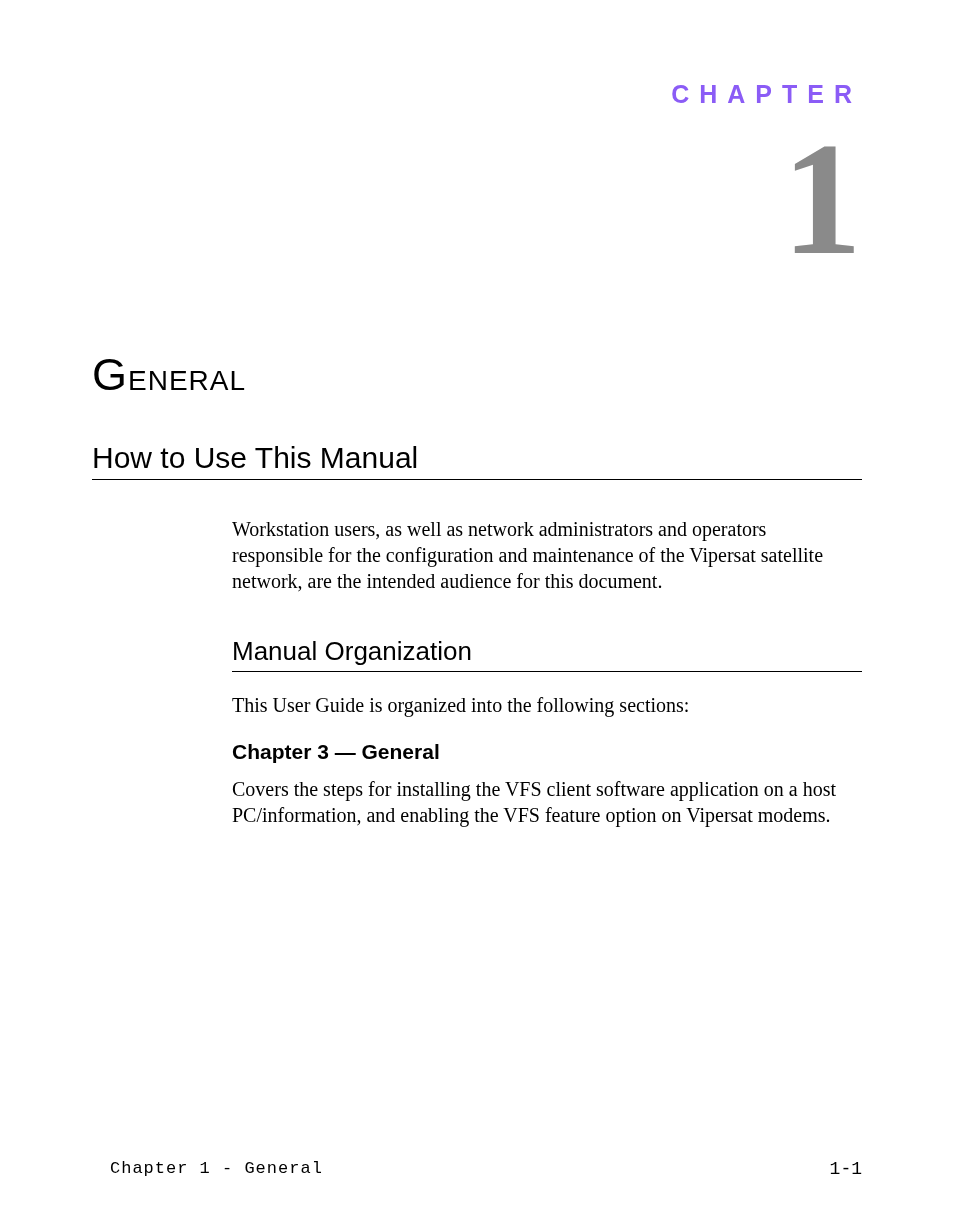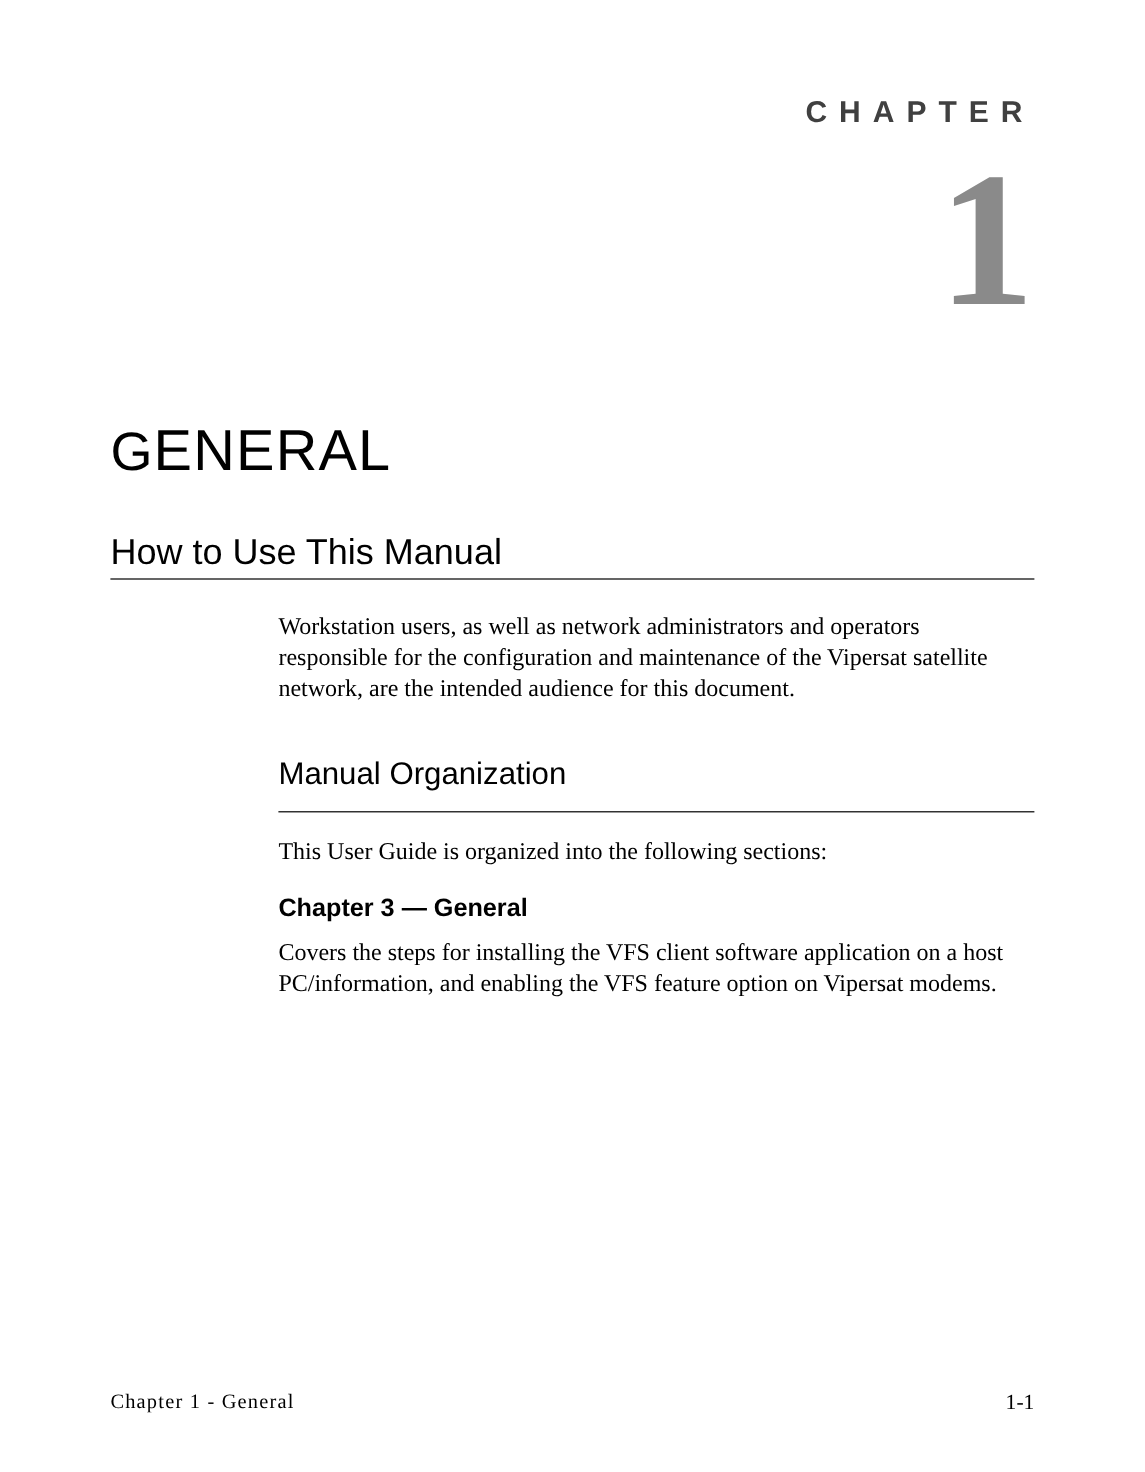--- a/index.html
+++ b/index.html
@@ -20,85 +20,85 @@
       height: 100%;
       display: flex;
       flex-direction: column;
     }
     .chapter-label {
       text-align: right;
       font-family: Arial, Helvetica, sans-serif;
       font-weight: bold;
       font-size: 25px;
       letter-spacing: 10px;
-      color: #404040;
+      color: #8b5cf6;
       margin-bottom: 10px;
     }
     .chapter-number {
       text-align: right;
       font-family: "Times New Roman", Times, serif;
       font-weight: bold;
       font-size: 160px;
       line-height: 1;
       color: #8a8a8a;
       margin-bottom: 70px;
       padding-right: 0;
     }
     .title-general {
       font-family: Arial, Helvetica, sans-serif;
       font-weight: normal;
       font-size: 45px;
       letter-spacing: 1px;
       margin-bottom: 40px;
     }
     .title-general .smallcaps {
-      font-size: 48px;
+      font-size: 28px;
       text-align: right;
     }
     .section-h1 {
       font-family: Arial, Helvetica, sans-serif;
       font-weight: normal;
       font-size: 30px;
       border-bottom: 1.5px solid #000;
       padding-bottom: 4px;
-      margin-bottom: 26px;
+      margin-bottom: 36px;
     }
     .body-block {
       margin-left: 140px;
     }
     .para {
       font-family: "Times New Roman", Times, serif;
       font-size: 20px;
       line-height: 1.3;
       margin-bottom: 12px;
     }
     .section-h2 {
       font-family: Arial, Helvetica, sans-serif;
       font-weight: normal;
       font-size: 26px;
       border-bottom: 1px solid #000;
-      padding-bottom: 16px;
+      padding-bottom: 4px;
       margin-top: 42px;
       margin-bottom: 20px;
     }
     .section-h3 {
       font-family: Arial, Helvetica, sans-serif;
       font-weight: bold;
       font-size: 21px;
       margin-top: 22px;
       margin-bottom: 12px;
     }
     .footer {
       position: absolute;
       bottom: 48px;
-      left: 92px;
+      left: 110px;
       right: 92px;
       display: flex;
       justify-content: space-between;
-      font-family: Liberation Serif, serif;
+      font-family: Liberation Mono, monospace;
       font-size: 17px;
     }
     .footer-left {
       letter-spacing: 1px;
     }
     .footer-right {
       font-size: 18px;
     }
   </style>
 </head>

